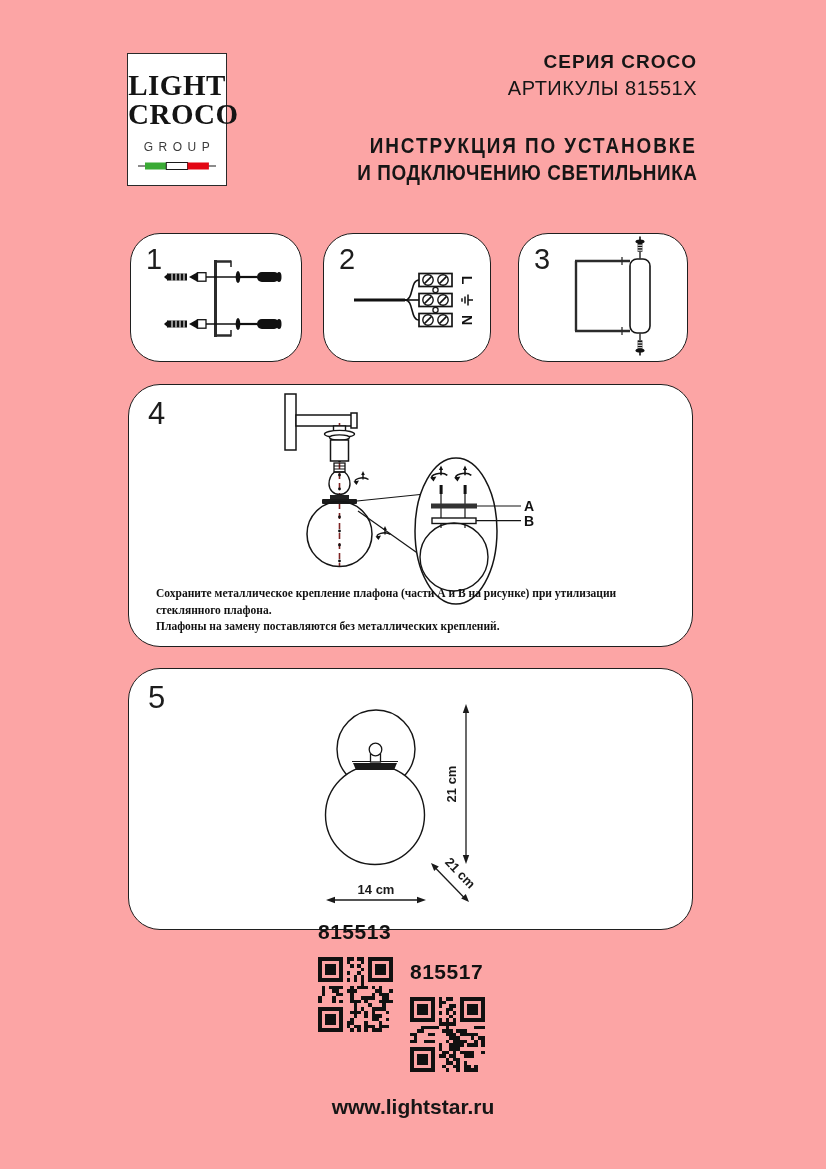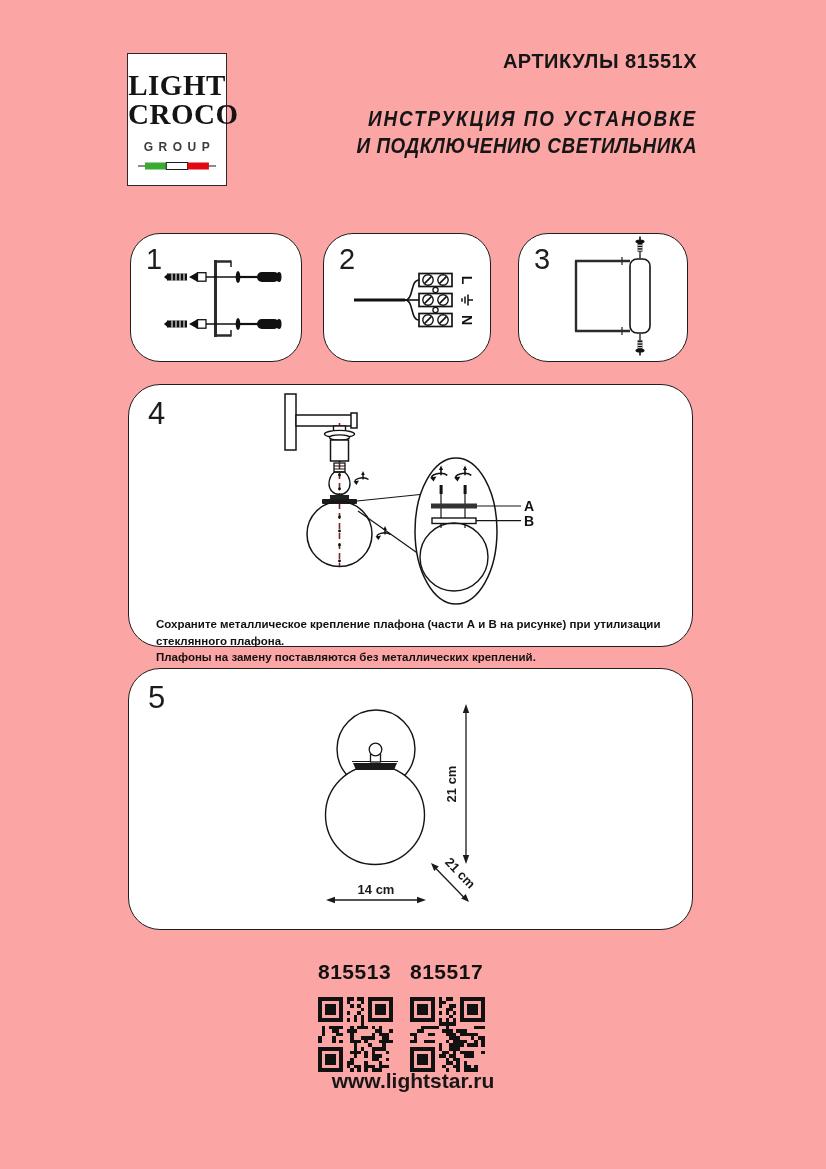--- a/index.html
+++ b/index.html
@@ -8,78 +8,79 @@
   .page { position:relative; width:826px; height:1169px; margin:0 auto; background:#fca5a5;
           outline:1px solid #d9d9d9; overflow:hidden; }
 
   
   .logo-box { position:absolute; left:127px; top:53px; width:100px; height:133px;
               border:1px solid #2a2a2a; background:#fff; text-align:center; }
   .logo-word { font-family:"Liberation Serif","DejaVu Serif",serif; font-weight:bold;
                font-size:29px; line-height:29px; letter-spacing:.5px; color:#141414; }
   .logo-word.first { margin-top:17px; }
   .logo-group { margin-top:11px; font-size:12px; letter-spacing:5.5px; padding-left:5px;
-                color:#3c3c3c; font-weight:700; }
+                color:#3c3c3c; font-weight:400; }
   .logo-flag { display:block; margin:7px auto 0 auto; }
 
   .header-text { position:absolute; left:250px; top:48px; width:447px; text-align:right; }
   .hdr-series { font-size:19px; font-weight:bold; letter-spacing:1px; line-height:27px; }
-  .hdr-articles { font-size:20px; font-weight:bold; letter-spacing:.5px; line-height:27px; }
-  .hdr-title { margin-top:31px;font-style:italic; }
+  .hdr-articles { font-size:20px; font-weight:normal; letter-spacing:.5px; line-height:27px; }
+  .hdr-title { margin-top:31px; }
   .hdr-title-line { display:inline-block; font-size:21.5px; font-weight:bold; line-height:27px;
                     transform:scaleX(.88); transform-origin:right center; white-space:nowrap; }
   .hdr-title-line.l1 { letter-spacing:2.2px; }
   .hdr-title-line.l2 { letter-spacing:.6px; }
 
   
   .panel { position:absolute; border:1.6px solid #1f1f1f; border-radius:30px; background:#fff; }
   .panel svg { position:absolute; left:0; top:0; }
   .step-num { position:absolute; left:15px; top:9px; font-size:29px; font-weight:500; color:#1d1d1d; }
   .panel.big .step-num { left:19px; top:11px; font-size:31px; }
   #panel1 { left:130px; top:233px; width:172px; height:129px; }
   #panel2 { left:323px; top:233px; width:168px; height:129px; }
   #panel3 { left:518px; top:233px; width:170px; height:129px; }
   #panel4 { left:128px; top:384px; width:565px; height:263px; border-radius:32px; }
   #panel5 { left:128px; top:668px; width:565px; height:262px; border-radius:32px; }
 
-  .caption { position:absolute; left:27px; top:231px; width:525px;
-             font-size:11.5px; font-weight:bold; line-height:16.5px; color:#111; }
+  .caption { position:absolute; left:27px; top:200px; width:525px;
+             font-size:11.5px; font-weight:bold; line-height:16.5px; color:#111;font-family:Liberation Serif, serif; }
 
   svg text { font-family:"Liberation Sans","DejaVu Sans",sans-serif; }
   .svg-label { font-size:14px; font-weight:bold; fill:#111; }
   .svg-dim { font-size:13px; font-weight:bold; fill:#1a1a1a; }
 
   
   .article-block { position:absolute; width:86px; }
-  #article1 { left:318px; top:960px; }
+  #article1 { left:318px; top:920px; }
   #article2 { left:410px; top:960px; }
   .article-code { font-size:21px; font-weight:bold; letter-spacing:.5px; color:#111; }
   .qr { display:block; margin-top:13px; }
 
-  .footer-url { position:absolute; left:0; top:1069px; width:826px; text-align:center;
+  .footer-url { position:absolute; left:0; top:1095px; width:826px; text-align:center;
                 font-size:21px; font-weight:bold; color:#161616; }
 </style>
 </head>
 <body>
 
 <div class="page">
 
   <div class="logo-box">
     <div class="logo-word first">LIGHT</div>
     <div class="logo-word">CROCO</div>
     <div class="logo-group">GROUP</div>
     <svg class="logo-flag" width="78" height="10" viewBox="0 0 78 10">
       <line x1="0" y1="5" x2="78" y2="5" stroke="#1a1a1a" stroke-width="1.2"></line>
       <rect x="7" y="1.5" width="21.3" height="7" fill="#3aaa35"></rect>
       <rect x="28.3" y="1.5" width="21.3" height="7" fill="#ffffff" stroke="#1a1a1a" stroke-width="1"></rect>
       <rect x="49.6" y="1.5" width="21.3" height="7" fill="#e30613"></rect>
     </svg>
   </div>
 
   <div class="header-text">
+    <div class="hdr-series">СЕРИЯ CROCO</div>
     <div class="hdr-articles">АРТИКУЛЫ 81551X</div>
     <div class="hdr-title">
       <span class="hdr-title-line l1">ИНСТРУКЦИЯ ПО УСТАНОВКЕ</span><br>
       <span class="hdr-title-line l2">И ПОДКЛЮЧЕНИЮ СВЕТИЛЬНИКА</span>
     </div>
   </div>
 
   <div class="panel" id="panel1">
     <svg width="172" height="129" viewBox="0 0 172 129">
       <g stroke="#2b2b2b" fill="none">

